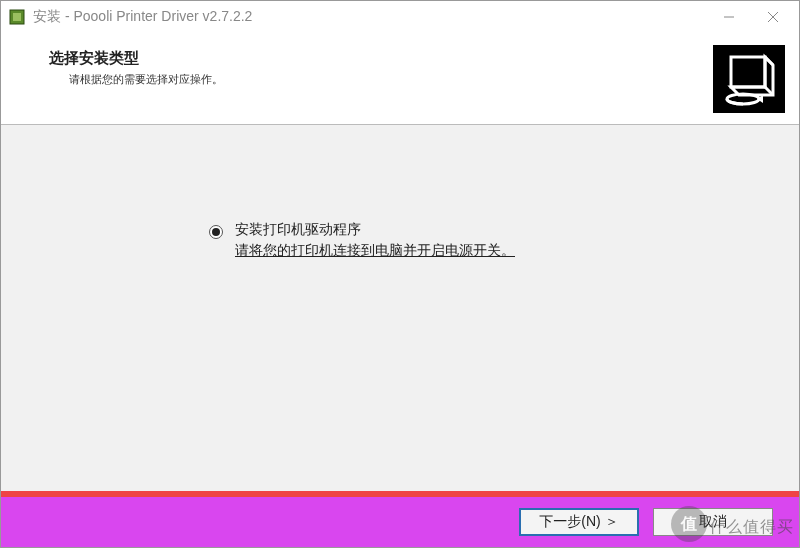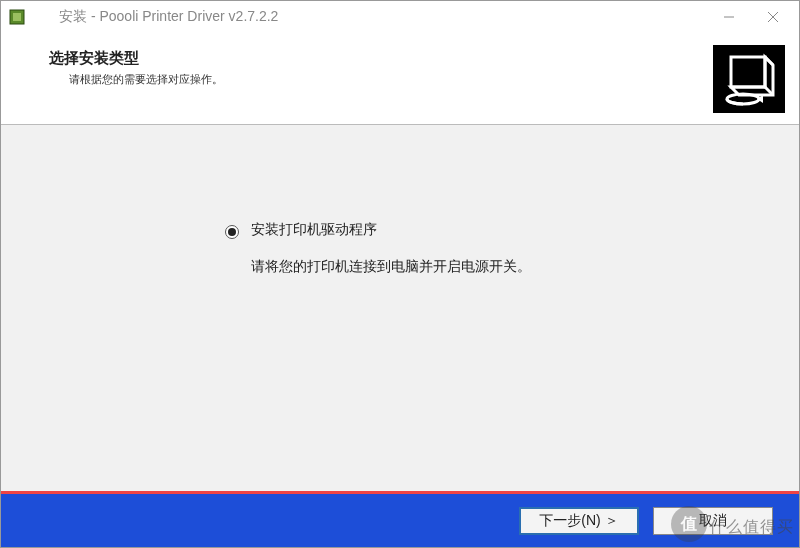--- a/index.html
+++ b/index.html
@@ -22,21 +22,20 @@
       flex-direction: column;
     }
     .titlebar {
       height: 32px;
       display: flex;
       align-items: center;
       padding: 0 4px 0 8px;
       background: #fff;
       color: #888;
       font-size: 14px;
-      gap: 26px;
     }
     .titlebar .app-icon {
       width: 16px;
       height: 16px;
       margin-right: 8px;
       display: inline-flex;
       align-items: center;
       justify-content: center;
     }
     .titlebar .title { flex: 1; }
@@ -81,21 +80,21 @@
       justify-content: center;
     }
     .content {
       flex: 1;
       background: #f1f1f1;
       position: relative;
     }
     .option {
       position: absolute;
       top: 96px;
-      left: 224px;
+      left: 208px;
       display: flex;
       align-items: flex-start;
     }
     .radio {
       width: 14px;
       height: 14px;
       border: 1px solid #555;
       border-radius: 50%;
       margin-top: 4px;
       margin-right: 12px;
@@ -104,25 +103,25 @@
     }
     .radio.selected::after {
       content: "";
       position: absolute;
       top: 2px; left: 2px;
       width: 8px; height: 8px;
       background: #222;
       border-radius: 50%;
     }
     .option-text .opt-title { font-size: 14px; color: #222; }
-    .option-text .opt-desc { font-size: 14px; color: #222; margin-top: 19px; }
+    .option-text .opt-desc { font-size: 14px; color: #222; margin-top: 3px; text-decoration: underline; }
     .footer {
       height: 56px;
-      background: #1d4ed8;
-      border-top: 3px solid #ef4444;
+      background: #d946ef;
+      border-top: 6px solid #ef4444;
       display: flex;
       align-items: center;
       justify-content: flex-end;
       padding-right: 26px;
       gap: 14px;
     }
     .btn {
       min-width: 120px;
       height: 28px;
       border: 1px solid #888;

